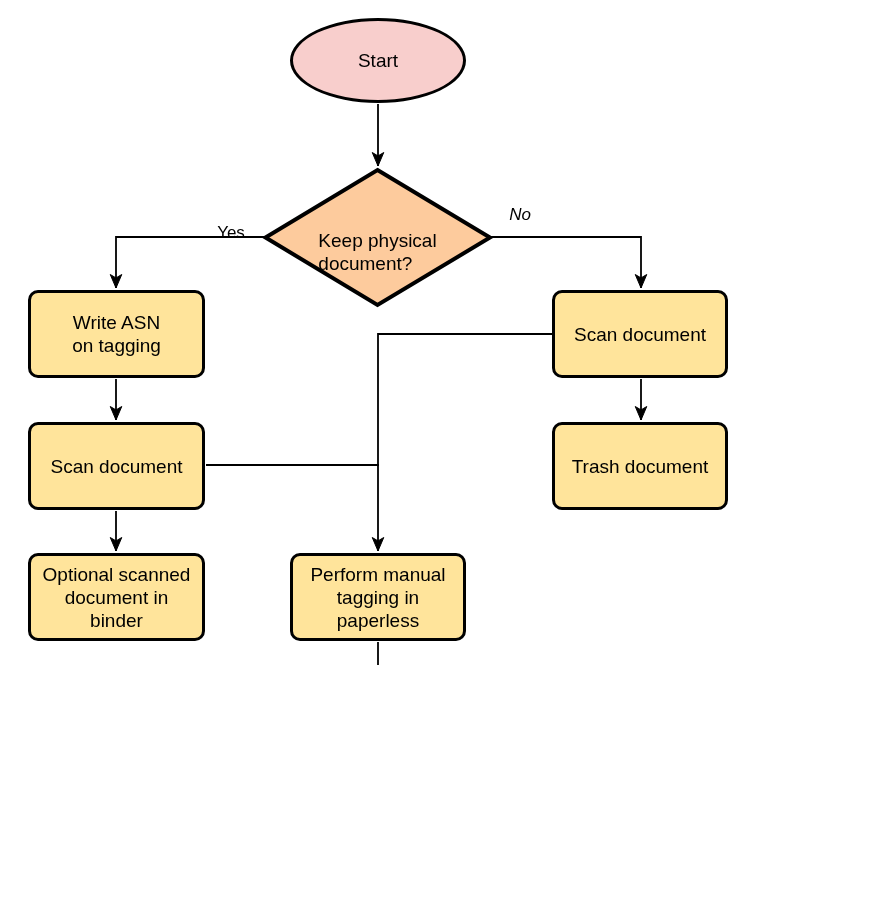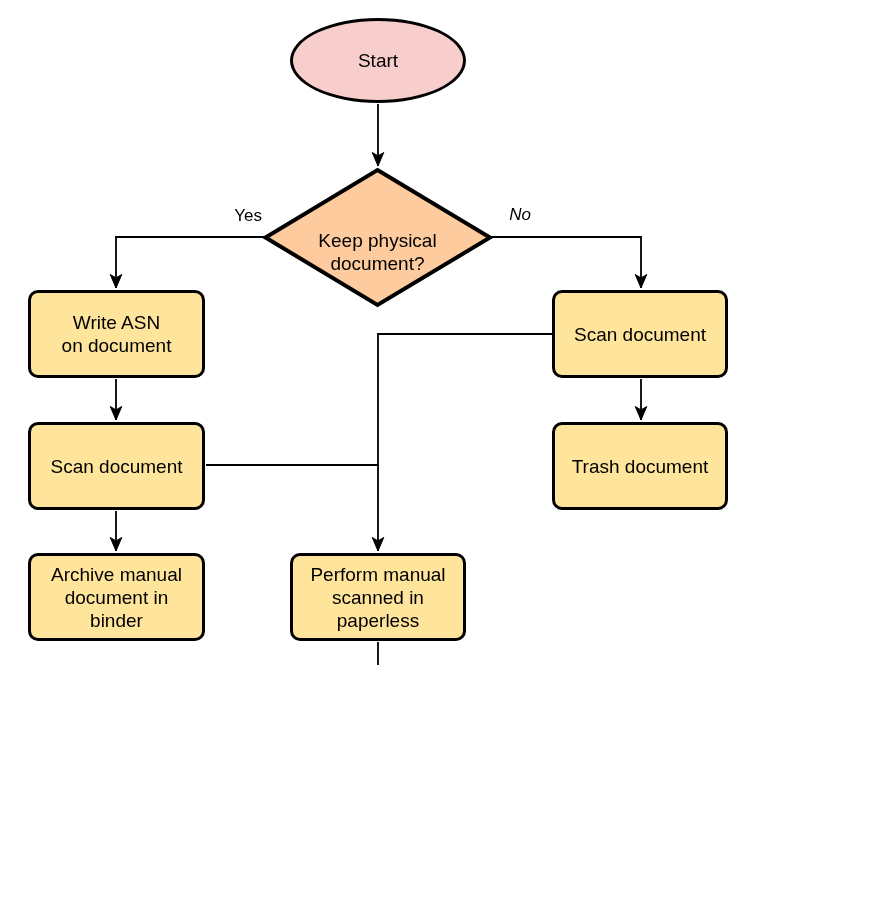--- a/index.html
+++ b/index.html
@@ -38,33 +38,33 @@
   .terminal {
     background: var(--terminal_fill, #F8CECC);
     border: 3.5px solid var(--stroke, #000);
     border-radius: 50%;
   }
   .decision-wrap { background: transparent; }
   .decision-wrap svg { position: absolute; left: 0; top: 0; }
   .decision-label {
     position: relative;
     z-index: 3;
-    text-align: center;
+    text-align: left;
     white-space: pre-line;
     margin-top: 28px;
   }
   .edge-label {
     position: absolute;
     z-index: 3;
     font-size: 17px;
     line-height: 18px;
     text-align: center;
     white-space: nowrap;
   }
-  #yes-label { left: 200px; top: 207px; width: 62px; text-align: right; }
+  #yes-label { left: 200px; top: 224px; width: 62px; }
   #no-label  { left: 494px; top: 206px; width: 52px; font-style: italic; }
   .annotation {
     position: absolute;
     z-index: 3;
     left: 482px;
     top: 591px;
     font-size: 18px;
     font-style: italic;
     line-height: 24px;
     white-space: pre-line;
@@ -123,44 +123,44 @@
     </svg>
     <span class="decision-label">Keep physical
 document?</span>
   </div>
 
   <div id="yes-label" class="edge-label">Yes</div>
   <div id="no-label" class="edge-label">No</div>
 
   <div id="node-write-asn" class="node process">
     <span>Write ASN
-on document</span>
+on tagging</span>
   </div>
 
   <div id="node-scan-left" class="node process">
     <span>Scan document</span>
   </div>
 
   <div id="node-archive" class="node process">
-    <span>Archive manual
+    <span>Optional scanned
 document in
 binder</span>
   </div>
 
   <div id="node-scan-right" class="node process">
     <span>Scan document</span>
   </div>
 
   <div id="node-trash" class="node process">
     <span>Trash document</span>
   </div>
 
   <div id="node-tagging" class="node process">
     <span>Perform manual
-scanned in
+tagging in
 paperless</span>
   </div>
 
 
 
 
   <div class="bottom-hairline"></div>
 
 </div>
 

